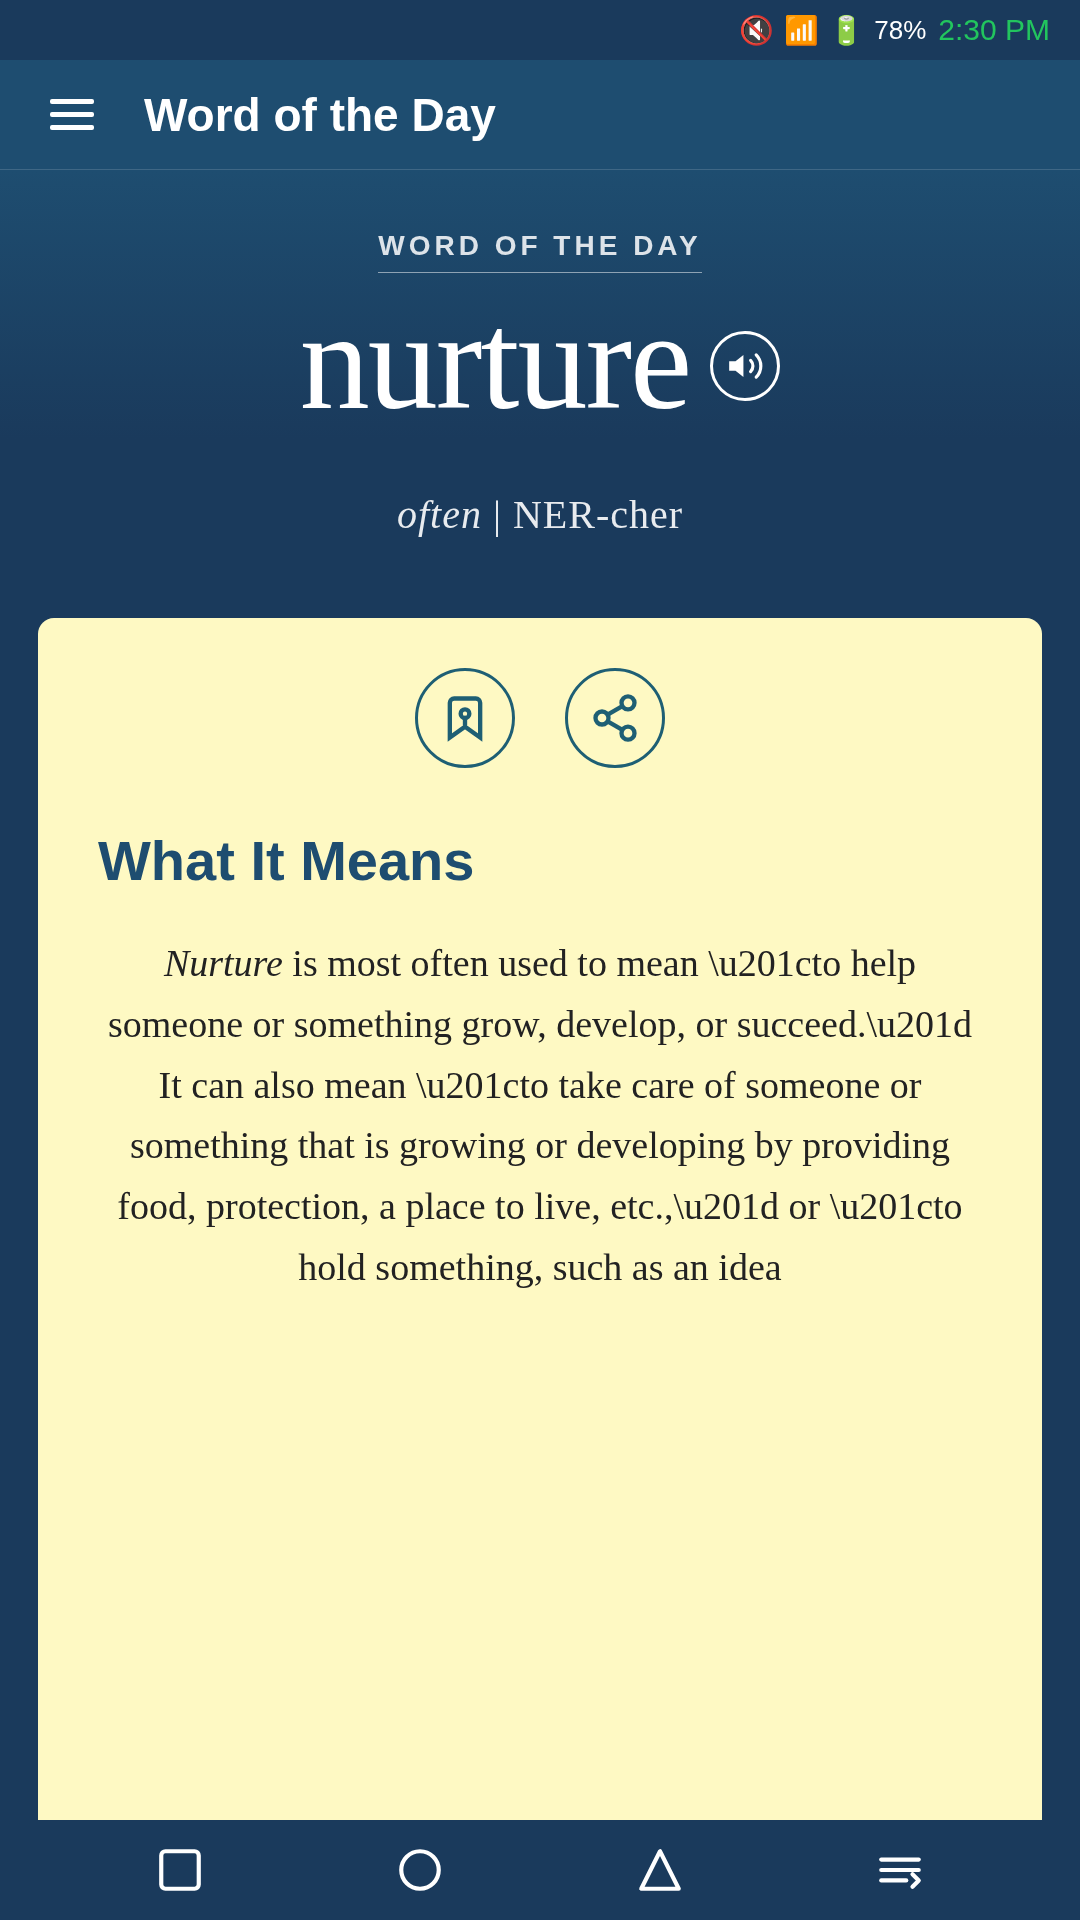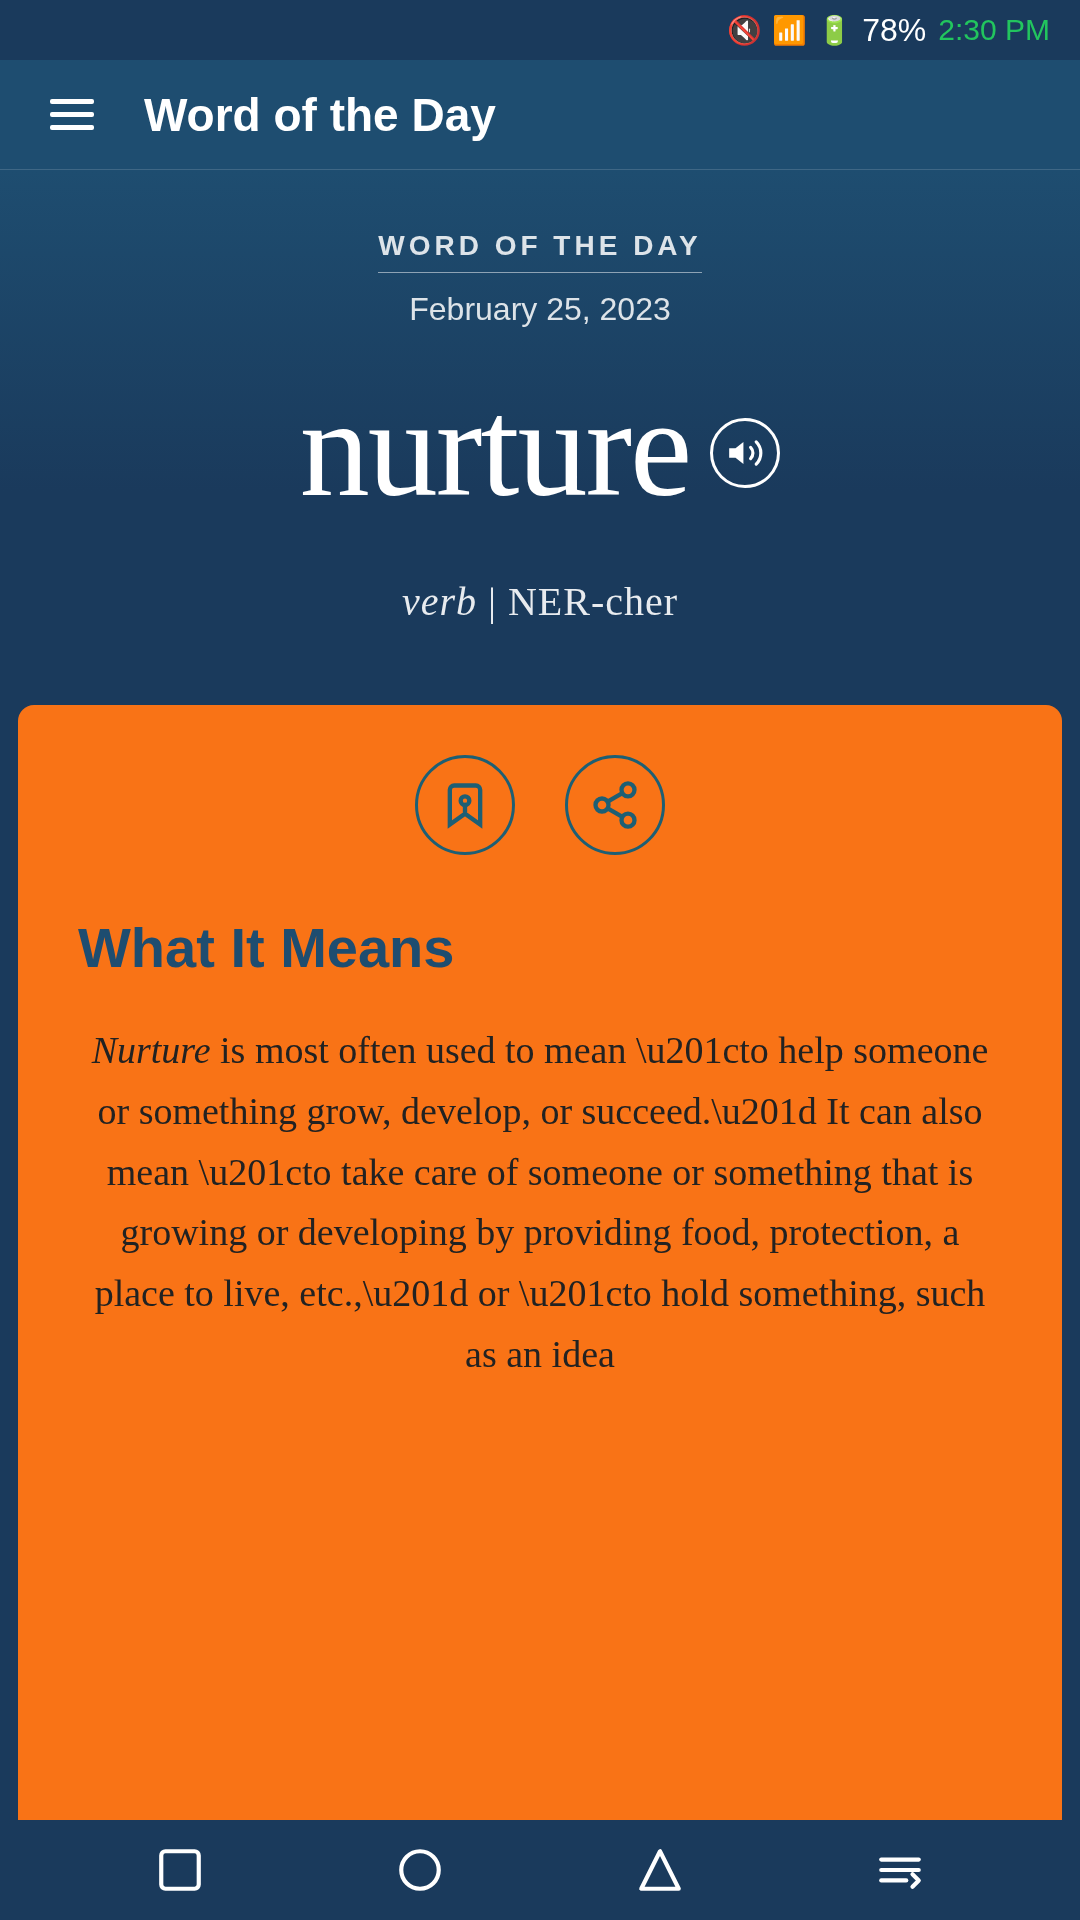--- a/index.html
+++ b/index.html
@@ -40,21 +40,21 @@
 
     .status-time {
       color: #22c55e;
       font-size: 30px;
       font-family: Arial, sans-serif;
       font-weight: 500;
     }
 
     .battery-text {
       color: white;
-      font-size: 32px;
+      font-size: 26px;
       font-family: Arial, sans-serif;
     }
 
     
     .app-bar {
       background: #1e4d70;
       height: 110px;
       display: flex;
       align-items: center;
       padding: 0 50px;
@@ -159,23 +159,23 @@
       font-size: 40px;
       letter-spacing: 1px;
     }
 
     .word-pronunciation em {
       font-style: italic;
     }
 
     
     .card-section {
-      background: #f97316;
+      background: #fef9c3;
       border-radius: 16px 16px 0 0;
-      margin: 0 18px;
+      margin: 0 38px;
       flex: 1;
       padding: 50px 60px 60px;
     }
 
     .card-actions {
       display: flex;
       justify-content: center;
       gap: 50px;
       margin-bottom: 60px;
     }
@@ -268,35 +268,34 @@
   <div class="menu-icon">
     <span></span>
     <span></span>
     <span></span>
   </div>
   <span class="app-title">Word of the Day</span>
 </div>
 
 <div class="hero-section">
   <div class="wotd-label">WORD OF THE DAY</div>
-  <div class="wotd-date">February 25, 2023</div>
 
   <div class="word-container">
     <span class="word-main">nurture</span>
     <div class="speaker-icon" title="Play pronunciation">
       <svg viewBox="0 0 24 24">
         <polygon points="11,5 6,9 2,9 2,15 6,15 11,19" fill="white"></polygon>
         <path d="M15.54,8.46a5,5,0,0,1,0,7.07" stroke="white" stroke-width="2" fill="none" stroke-linecap="round"></path>
         <path d="M19.07,4.93a10,10,0,0,1,0,14.14" stroke="white" stroke-width="2" fill="none" stroke-linecap="round"></path>
       </svg>
     </div>
   </div>
 
   <div class="word-pronunciation">
-    <em>verb</em>
+    <em>often</em>
     <span> | </span>
     <span>NER-cher</span>
   </div>
 </div>
 
 <div class="card-section">
   <div class="card-actions">
 
     <button class="action-btn" aria-label="Save word">
       <svg viewBox="0 0 24 24">

